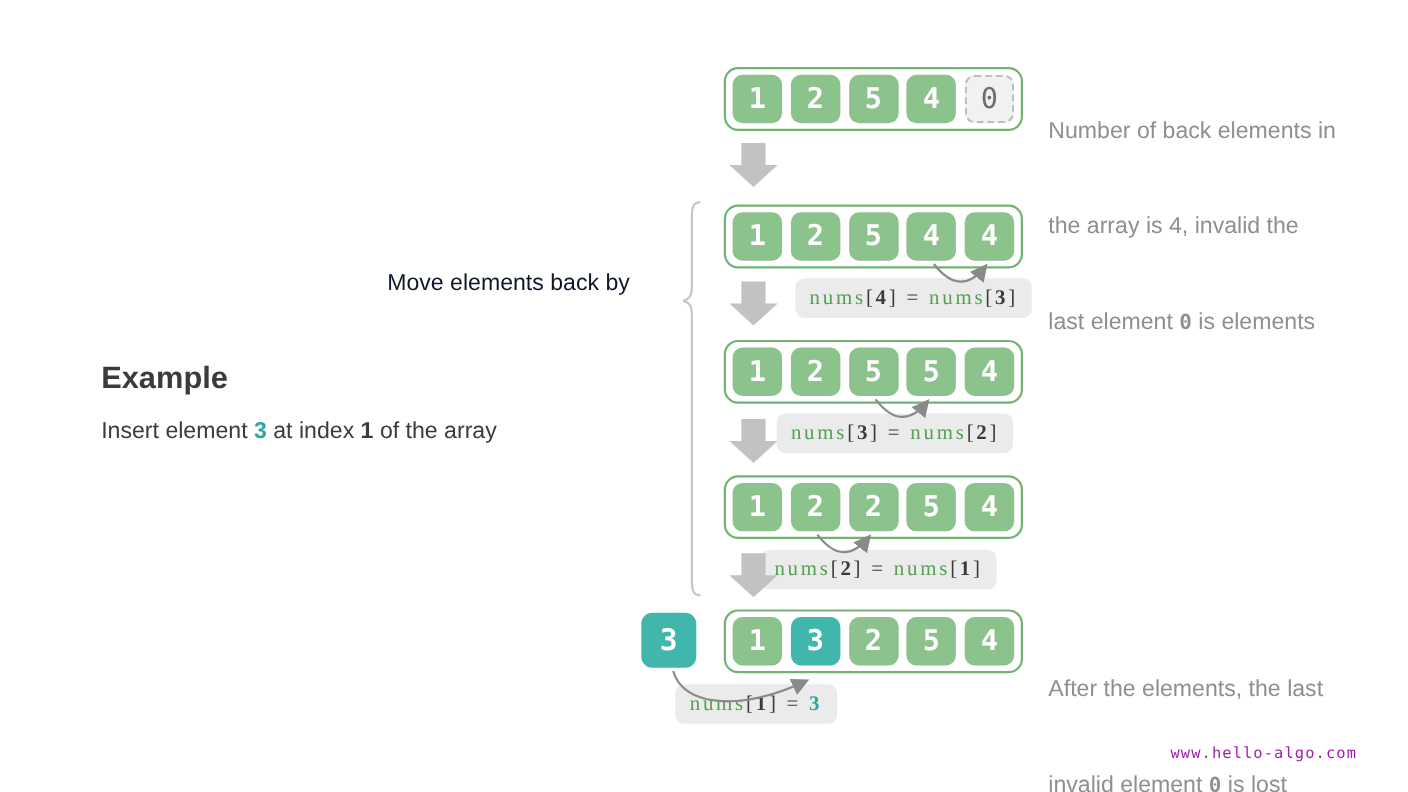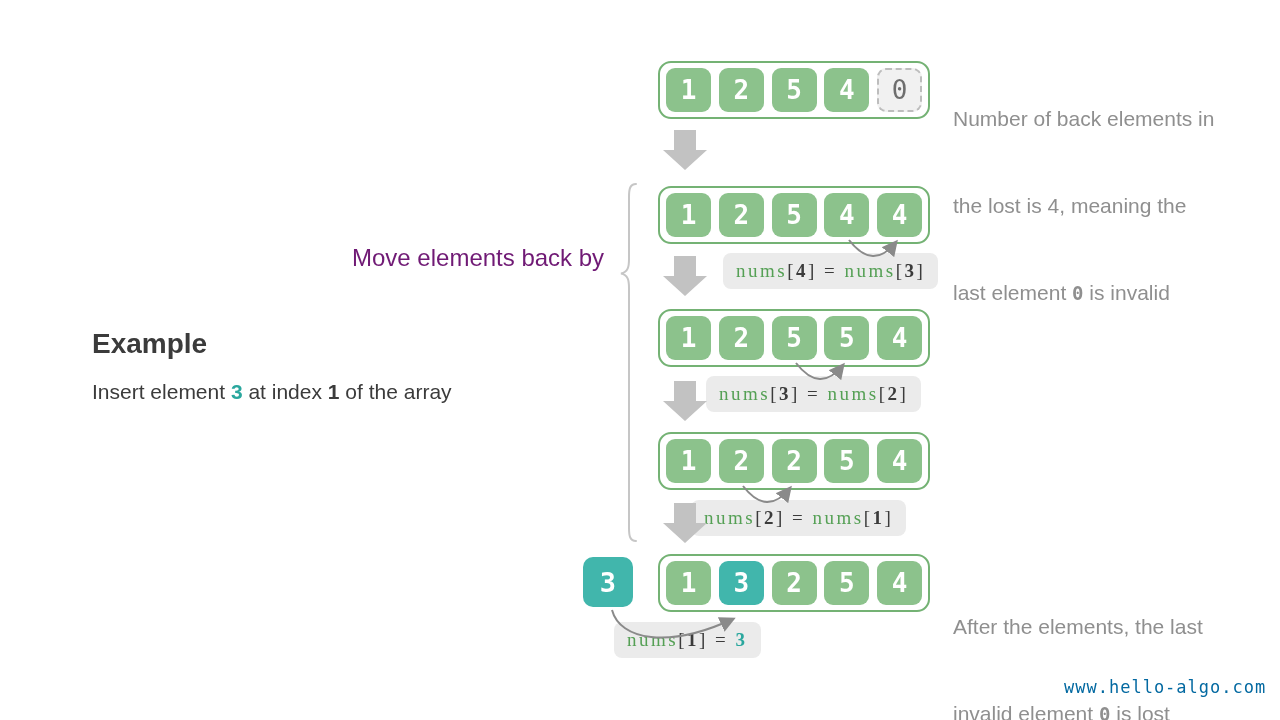--- a/index.html
+++ b/index.html
@@ -30,48 +30,48 @@
   .s-ix{color:#3b3b3b;font-weight:700;}
   .s-val{color:#2aa79e;font-weight:700;}
 
   
   .example-h{position:absolute;left:92px;top:328px;font-size:28px;font-weight:700;color:#3b3b3b;}
   .example-d{position:absolute;left:92px;top:380px;font-size:21px;color:#3b3b3b;white-space:pre;}
   .t-teal{color:#2aa79e;font-weight:700;}
   .t-b{font-weight:700;}
 
   
-  .note{position:absolute;left:352px;top:243px;font-size:24px;line-height:29px;color:#701a75;}
+  .note{position:absolute;left:352px;top:243px;font-size:21px;line-height:29px;color:#0f172a;}
   .ann{position:absolute;font-size:21px;line-height:29px;color:#8f8f8f;white-space:pre;}
   .ann-top{left:953px;top:46px;}
   .ann-bottom{left:953px;top:554px;}
   .mono0{font-family:"DejaVu Sans Mono",monospace;font-weight:700;font-size:19px;}
 
-  .watermark{position:absolute;left:1064px;top:677px;color:#0369a1;
-             font-family:"DejaVu Sans Mono",monospace;font-size:17px;letter-spacing:1px;}
+  .watermark{position:absolute;left:1064px;top:677px;color:#a21caf;
+             font-family:"DejaVu Sans Mono",monospace;font-size:14px;letter-spacing:1px;}
 
   
   #overlay{position:absolute;left:0;top:0;width:1280px;height:720px;z-index:5;pointer-events:none;}
 </style>
 </head>
 <body>
 
 <div id="canvas">
 
   <div class="example-h">Example</div>
   <div class="example-d"><span>Insert element </span><span class="t-teal">3</span><span> at index </span><span class="t-b">1</span><span> of the array</span></div>
 
   <div class="note">
     <div>Move elements back by</div>
   </div>
 
   <div class="ann ann-top">
     <div>Number of back elements in</div>
-    <div>the lost is 4, meaning the</div>
-    <div><span>last element </span><span class="mono0">0</span><span> is invalid</span></div>
+    <div>the array is 4, invalid the</div>
+    <div><span>last element </span><span class="mono0">0</span><span> is elements</span></div>
   </div>
   <div class="ann ann-bottom">
     <div>After the elements, the last</div>
     <div><span>invalid element </span><span class="mono0">0</span><span> is lost</span></div>
   </div>
 
   <div class="row" style="top:61px">
     <div class="cell">1</div>
     <div class="cell">2</div>
     <div class="cell">5</div>

